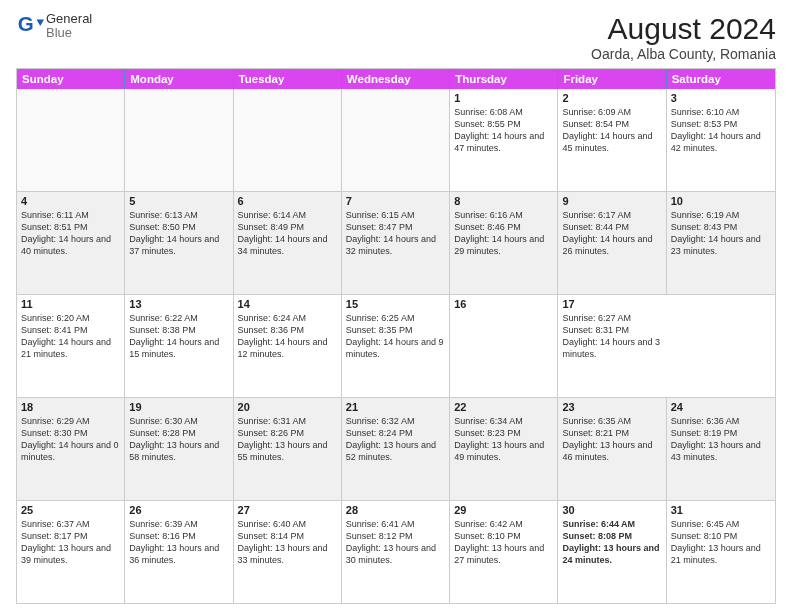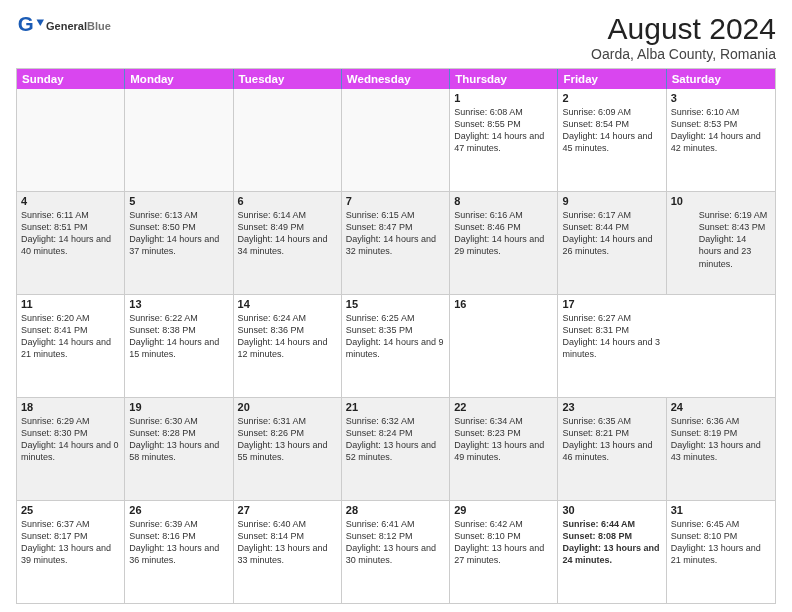--- a/index.html
+++ b/index.html
@@ -23,23 +23,23 @@
       justify-content: space-between;
       margin-bottom: 6px;
     }
     .logo {
       display: flex;
       align-items: center;
       gap: 2px;
     }
     .logo-text {
       display: flex;
-      flex-direction: row;
-      font-size: 11px;
-      font-weight: bold;
+      flex-direction: column;
+      font-size: 13px;
+      font-weight: normal;
       line-height: 1.1;
     }
     .logo-text .general { color: #333; }
     .logo-text .blue { color: #737373; }
     .logo-icon {
       width: 28px;
       height: 28px;
     }
     .title-area {
       text-align: right;
@@ -197,21 +197,21 @@
 Daylight: 14 hours and 29 minutes.</div>
           </div>
           <div class="cal-cell shaded">
             <span class="day-num">9</span>
             <div class="cal-cell-text" style="white-space: pre-line;">Sunrise: 6:17 AM
 Sunset: 8:44 PM
 Daylight: 14 hours and 26 minutes.</div>
           </div>
           <div class="cal-cell shaded">
             <span class="day-num">10</span>
-            <div class="cal-cell-text" style="white-space: pre-line; margin-left: 28px;">Sunrise: 6:19 AM
+            <div class="cal-cell-text" style="white-space: pre-line;">Sunrise: 6:19 AM
 Sunset: 8:43 PM
 Daylight: 14 hours and 23 minutes.</div>
           </div>
         </div>
         <div class="cal-row">
           <div class="cal-cell">
             <span class="day-num">11</span>
             <div class="cal-cell-text" style="white-space: pre-line;">Sunrise: 6:20 AM
 Sunset: 8:41 PM
 Daylight: 14 hours and 21 minutes.</div>

